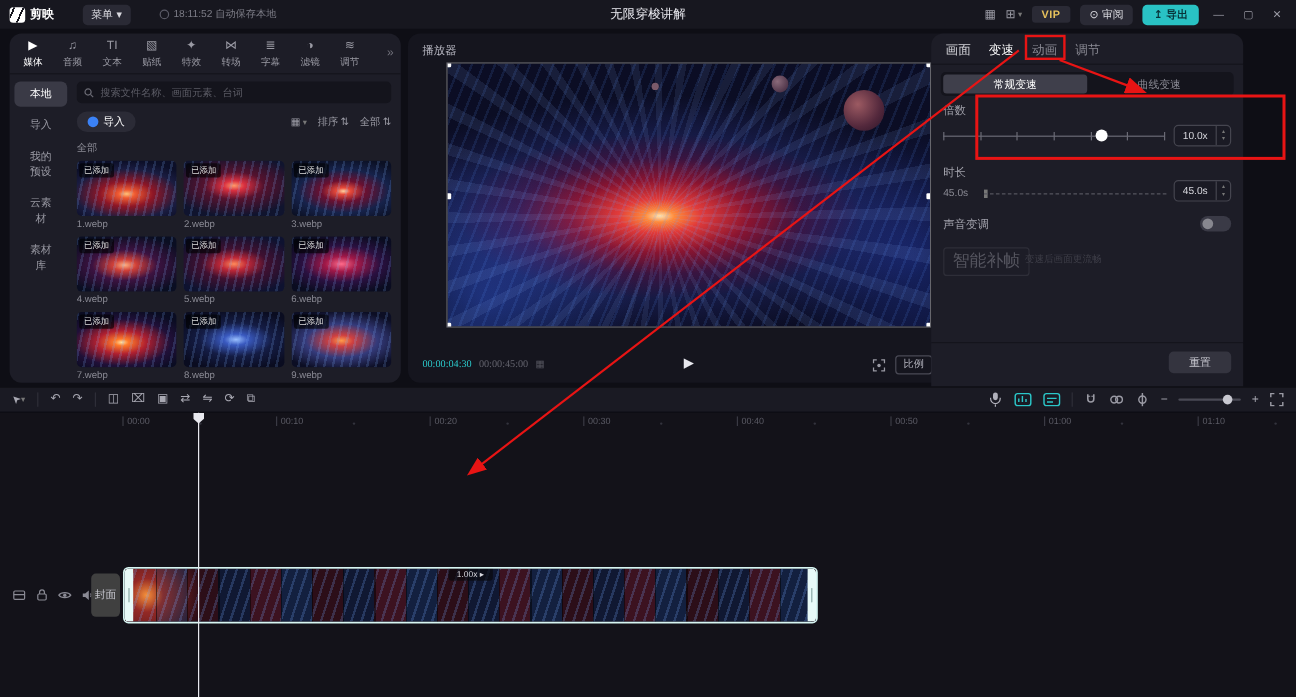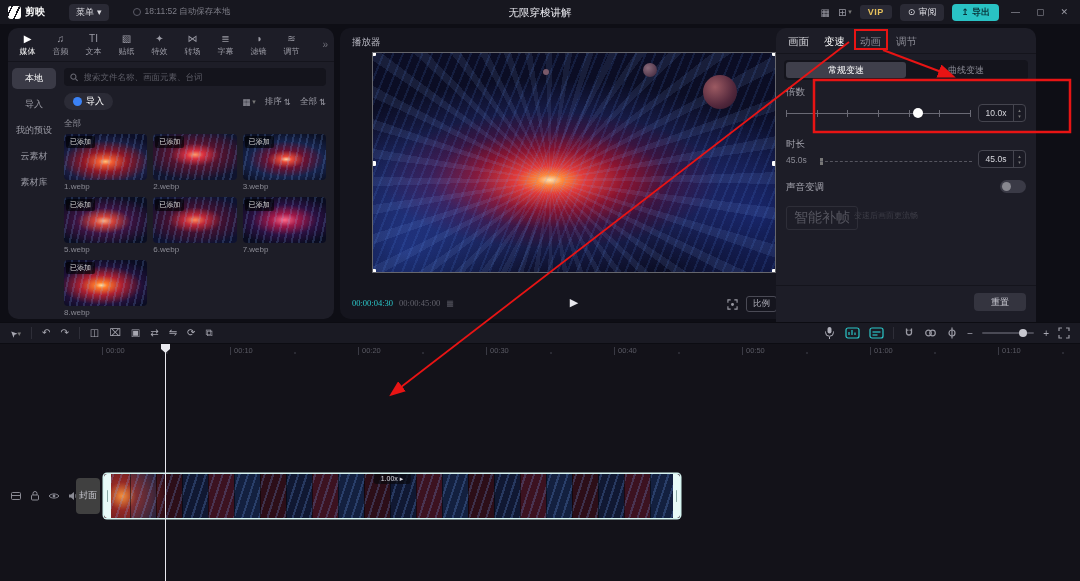--- a/index.html
+++ b/index.html
@@ -31,21 +31,21 @@
 
   
   .media-tabs{display:flex;align-items:center;height:34px;border-bottom:1px solid #14141c;padding:0 3px}
   .media-tab{width:33px;display:flex;flex-direction:column;align-items:center;gap:2px;color:#9a9aa4;cursor:default}
   .media-tab .ticon{font-size:10px;line-height:11px;height:11px}
   .media-tab .tlabel{font-size:8px}
   .media-tab.active{color:#fff}
   .tabs-more{margin-left:auto;color:#70707a;font-size:10px;padding-right:3px}
   .left-body{display:flex;height:256px}
   .lib-sidebar{width:52px;padding:6px 4px;display:flex;flex-direction:column;gap:5px;flex:none}
-  .lib-item{font-size:9px;color:#9a9aa4;text-align:center;padding:4px 0;border-radius:5px}
+  .lib-item{font-size:9px;color:#9a9aa4;text-align:center;padding:4px 13px;border-radius:5px}
   .lib-item.active{background:#3a3a46;color:#fff}
   .lib-content{flex:1;padding:6px 8px 0 4px;position:relative}
   .search{display:flex;align-items:center;gap:5px;background:#14141c;border-radius:4px;height:18px;padding:0 6px}
   .search input{background:none;border:none;outline:none;color:#ccc;font-size:8.5px;width:100%;font-family:inherit}
   .search input::placeholder{color:#5c5c66}
   .import-row{display:flex;align-items:center;margin-top:7px}
   .import-btn{display:flex;align-items:center;gap:4px;background:#2b2b36;border-radius:9px;height:17px;padding:0 9px;font-size:9px;color:#fff}
   .import-dot{width:9px;height:9px;border-radius:50%;background:#3b82f6;display:inline-block}
   .list-controls{margin-left:auto;display:flex;gap:9px;color:#9a9aa4;font-size:8.5px;align-items:center}
   .lc-group{display:flex;gap:2px;align-items:center}
@@ -284,39 +284,51 @@
           <div class="cell">
               <div class="thumb">
                 <span class="badge">已添加</span>
               </div>
               <div class="thumb-name">3.webp</div>
             </div>
           <div class="cell">
               <div class="thumb">
                 <span class="badge">已添加</span>
               </div>
+              <div class="thumb-name">4.webp</div>
+            </div>
+          <div class="cell">
+              <div class="thumb">
+                <span class="badge">已添加</span>
+              </div>
               <div class="thumb-name">5.webp</div>
             </div>
           <div class="cell">
               <div class="thumb">
                 <span class="badge">已添加</span>
               </div>
               <div class="thumb-name">6.webp</div>
             </div>
           <div class="cell">
               <div class="thumb">
                 <span class="badge">已添加</span>
               </div>
               <div class="thumb-name">7.webp</div>
             </div>
           <div class="cell">
               <div class="thumb">
                 <span class="badge">已添加</span>
               </div>
               <div class="thumb-name">8.webp</div>
+            </div>
+          <div class="cell">
+              <div class="thumb">
+                <span class="badge">已添加</span>
+              </div>
+              <div class="thumb-name">9.webp</div>
             </div>
         </div>
       </div>
     </div>
   </section>
 
   <section class="panel panel-player">
     <div class="player-head">
       <span>播放器</span>
       <span class="player-menu">≡</span>

